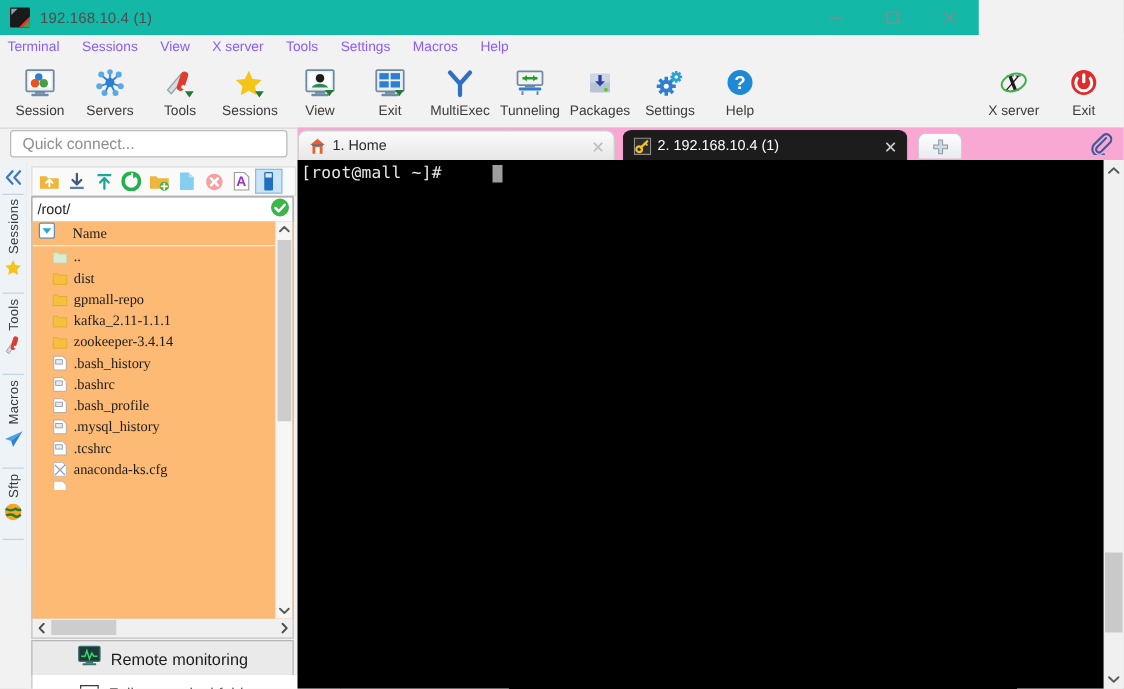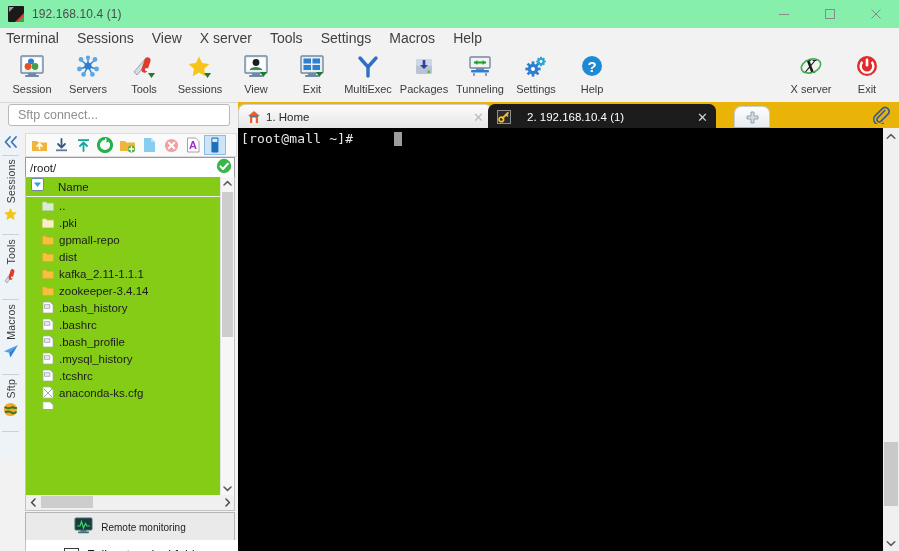--- a/index.html
+++ b/index.html
@@ -11,22 +11,22 @@
     -webkit-font-smoothing: antialiased;
   }
   #app {
     position: relative;
     width: 899px; height: 551px;
     background: #f2f2f2;
   }
 
   
   .titlebar {
-    position: absolute; left: 0; top: 0; width: 899px; height: 28px;
-    background: #86efac;
+    position: absolute; left: 0; top: 0; width: 783px; height: 28px;
+    background: #14b8a6;
     display: flex; align-items: center;
   }
   .title-icon {
     margin-left: 8px; width: 16px; height: 16px; position: relative;
     background: #1a1a1a;
     border-radius: 1px;
     overflow: hidden;
   }
   .title-icon .tri-r { position:absolute; right:0; bottom:0; width:0; height:0;
      border-left: 9px solid transparent; border-bottom: 9px solid #e53935; }
@@ -44,21 +44,21 @@
   }
   .winbtn svg { display: block; }
 
   
   .menubar {
     position: absolute; left: 0; top: 28px; width: 899px; height: 20px;
     background: #f2f2f2;
     display: flex; align-items: center;
   }
   .menuitem {
-    font-size: 14px; color: #404040; padding: 0 9px; line-height: 20px;
+    font-size: 11px; color: #8b5cf6; padding: 0 9px; line-height: 20px;
     white-space: nowrap;
   }
   .menubar .menuitem:first-child { padding-left: 6px; }
 
   
   .toolbar {
     position: absolute; left: 0; top: 48px; width: 899px; height: 54px;
     background: #f2f2f2;
     border-bottom: 1px solid #d8d8d8;
   }
@@ -119,22 +119,23 @@
   .fb-path {
     position: absolute; left: 4px; top: 28px; width: 208px; height: 20px;
     background: #ffffff; border: 1px solid #9a9a9a;
     display: flex; align-items: center; justify-content: space-between;
   }
   .fb-path .p { font-size: 11.5px; color: #222; padding-left: 4px; }
   .fb-path .ok { margin-right: 2px; }
 
   .fb-list {
     position: absolute; left: 4px; top: 48px; width: 208px; height: 318px;
-    background: #84cc16; border: 1px solid #c2c2c2; border-top: none;
+    background: #fdba74; border: 1px solid #c2c2c2; border-top: none;
     overflow: hidden;
+    font-family: Liberation Serif, serif;
   }
   .fb-header {
     height: 19px; display: flex; align-items: center; padding-left: 4px;
     border-bottom: 1px solid #eeeeee;
   }
   .fb-header .hlbl { font-size: 11.5px; color: #1b1b1b; margin-left: 13px; }
   .fb-rows { position: relative; }
   .fb-row {
     height: 17px; display: flex; align-items: center; padding-left: 13px;
   }
@@ -161,36 +162,36 @@
     display: flex; align-items: center; justify-content: space-between;
   }
   .fb-hsb .arw { width: 14px; display:flex; align-items:center; justify-content:center; color:#4a4a4a; }
   .fb-hsb .thumb { position: absolute; left: 15px; top: 1px; width: 52px; height: 12px; background: #cdcdcd; }
 
   .fb-monitor {
     position: absolute; left: 4px; top: 383px; width: 208px; height: 28px;
     background: #eaeaea; border: 1px solid #b5b5b5;
     display: flex; align-items: center; justify-content: center;
   }
-  .fb-monitor .lb { font-size: 10px; color: #1b1b1b; margin-left: 8px; }
+  .fb-monitor .lb { font-size: 13px; color: #1b1b1b; margin-left: 8px; }
 
   .fb-follow {
     position: absolute; left: 4px; top: 411px; width: 208px; height: 30px;
     background: #ffffff; border: 1px solid #c2c2c2; border-top: none;
     display: flex; align-items: center; padding-left: 38px;
   }
   .fb-follow .cb {
     width: 13px; height: 13px; border: 1px solid #3a3a3a; background: #fff;
   }
   .fb-follow .lb { font-size: 12.5px; color: #1b1b1b; margin-left: 8px; }
 
   
   .tabstrip {
     position: absolute; left: 238px; top: 102px; width: 661px; height: 26px;
-    background: #eab308;
+    background: #f9a8d4;
   }
   .tab {
     position: absolute; top: 2px; height: 24px;
     display: flex; align-items: center;
     border-top-left-radius: 7px; border-top-right-radius: 7px;
   }
   .tab.inactive {
     background: linear-gradient(180deg,#fbfbfb 0%,#e6e6e6 100%);
     border: 1px solid #cfcfcf; border-bottom: none;
   }
@@ -402,43 +403,43 @@
             <path d="M5 3 L13 12 L13 21" fill="none" stroke="#2f6fc4" stroke-width="3.4" stroke-linecap="round"></path>
             <path d="M21 3 L13 12" fill="none" stroke="#2f6fc4" stroke-width="3.4" stroke-linecap="round"></path>
           </svg>
         </div>
         <div class="lb">MultiExec</div>
       </div>
 
       <div class="tbitem">
         <div class="gl">
           <svg width="26" height="24" viewBox="0 0 26 24">
-            <rect x="5" y="4" width="16" height="15" rx="1.5" fill="#b9c3d6"></rect>
-            <rect x="5" y="4" width="16" height="7" rx="1.5" fill="#cdd6e5"></rect>
-            <path d="M13 5 v7" stroke="#2f3fa0" stroke-width="2.6"></path>
-            <path d="M13 14 l-4 -4 h8 z" fill="#2f3fa0"></path>
-            <rect x="16.5" y="15.5" width="2.5" height="2.5" fill="#57c419"></rect>
-          </svg>
-        </div>
-        <div class="lb">Packages</div>
-      </div>
-
-      <div class="tbitem">
-        <div class="gl">
-          <svg width="26" height="24" viewBox="0 0 26 24">
             <rect x="3" y="2" width="20" height="11" rx="1" fill="#f2f2f2" stroke="#6f8ba3" stroke-width="1.4"></rect>
             <path d="M7 7.5 h12" stroke="#21a02b" stroke-width="2"></path>
             <path d="M7.5 7.5 l3 -2.6 v5.2 z" fill="#21a02b"></path>
             <path d="M18.5 7.5 l-3 -2.6 v5.2 z" fill="#21a02b"></path>
             <rect x="9" y="13" width="8" height="2" fill="#6f8ba3"></rect>
             <rect x="4" y="15" width="18" height="2.4" rx="1" fill="#2f7fd0"></rect>
             <path d="M7 18 v3 M19 18 v3" stroke="#6f8ba3" stroke-width="1.6"></path>
           </svg>
         </div>
         <div class="lb">Tunneling</div>
+      </div>
+
+      <div class="tbitem">
+        <div class="gl">
+          <svg width="26" height="24" viewBox="0 0 26 24">
+            <rect x="5" y="4" width="16" height="15" rx="1.5" fill="#b9c3d6"></rect>
+            <rect x="5" y="4" width="16" height="7" rx="1.5" fill="#cdd6e5"></rect>
+            <path d="M13 5 v7" stroke="#2f3fa0" stroke-width="2.6"></path>
+            <path d="M13 14 l-4 -4 h8 z" fill="#2f3fa0"></path>
+            <rect x="16.5" y="15.5" width="2.5" height="2.5" fill="#57c419"></rect>
+          </svg>
+        </div>
+        <div class="lb">Packages</div>
       </div>
 
       <div class="tbitem">
         <div class="gl">
           <svg width="26" height="24" viewBox="0 0 26 24">
             <g fill="#2f7fd0">
               <circle cx="10" cy="14" r="5.2"></circle>
               <rect x="8.6" y="6.4" width="2.8" height="15.2"></rect>
               <rect x="2.4" y="12.6" width="15.2" height="2.8"></rect>
               <g transform="rotate(45 10 14)">
@@ -491,21 +492,21 @@
             <rect x="11.7" y="3.5" width="2.6" height="8" rx="1.2" fill="#ffffff"></rect>
             <path d="M8.4 6.8 a6.4 6.4 0 1 0 9.2 0" fill="none" stroke="#ffffff" stroke-width="2.4"></path>
           </svg>
         </div>
         <div class="lb">Exit</div>
       </div>
     </div>
   </div>
 
   <div class="quickconnect">
-    <span>Sftp connect...</span>
+    <span>Quick connect...</span>
   </div>
 
   <div class="siderail">
     <div class="rail-collapse">
       <svg width="15" height="12" viewBox="0 0 15 12">
         <path d="M7 1 L2.5 6 L7 11 M13 1 L8.5 6 L13 11" fill="none" stroke="#3f78b5" stroke-width="1.8" stroke-linecap="round" stroke-linejoin="round"></path>
       </svg>
     </div>
 
     <div class="rail-div" style="top:26px;"></div>
@@ -649,45 +650,37 @@
 
         <div class="fb-row">
           <div class="ic">
             <svg width="12" height="12" viewBox="0 0 12 12">
                 <path d="M0.5 2 h3.6 l1 1.2 H11.5 v7.3 H0.5 Z" fill="#d8ecd3" stroke="#b7cdb2" stroke-width=".6"></path>
               </svg>
           </div>
           <div class="nm">..</div>
         </div>
 
-        <div class="fb-row">
-          <div class="ic">
-            <svg width="12" height="12" viewBox="0 0 12 12">
-                <path d="M0.5 2 h3.6 l1 1.2 H11.5 v7.3 H0.5 Z" fill="#faeec8" stroke="#e2d3a0" stroke-width=".6"></path>
-              </svg>
-          </div>
-          <div class="nm">.pki</div>
-        </div>
 
         <div class="fb-row">
           <div class="ic">
             <svg width="12" height="12" viewBox="0 0 12 12">
                 <path d="M0.5 2 h3.6 l1 1.2 H11.5 v7.3 H0.5 Z" fill="#f5c13d" stroke="#d9a62c" stroke-width=".6"></path>
               </svg>
           </div>
-          <div class="nm">gpmall-repo</div>
+          <div class="nm">dist</div>
         </div>
 
         <div class="fb-row">
           <div class="ic">
             <svg width="12" height="12" viewBox="0 0 12 12">
                 <path d="M0.5 2 h3.6 l1 1.2 H11.5 v7.3 H0.5 Z" fill="#f5c13d" stroke="#d9a62c" stroke-width=".6"></path>
               </svg>
           </div>
-          <div class="nm">dist</div>
+          <div class="nm">gpmall-repo</div>
         </div>
 
         <div class="fb-row">
           <div class="ic">
             <svg width="12" height="12" viewBox="0 0 12 12">
                 <path d="M0.5 2 h3.6 l1 1.2 H11.5 v7.3 H0.5 Z" fill="#f5c13d" stroke="#d9a62c" stroke-width=".6"></path>
               </svg>
           </div>
           <div class="nm">kafka_2.11-1.1.1</div>
         </div>
@@ -833,21 +826,21 @@
         <svg width="14" height="14" viewBox="0 0 14 14">
           <path d="M7 1 L13 6 H11 V13 H3 V6 H1 Z" fill="#e8622a"></path>
           <rect x="5.3" y="7.6" width="3.4" height="5.4" fill="#ffffff"></rect>
           <rect x="2.6" y="5.4" width="8.8" height="1.4" fill="#4a78a8"></rect>
         </svg>
       </div>
       <div class="tl">1. Home</div>
       <div class="tx" style="position:absolute; right:0;">✕</div>
     </div>
 
-    <div class="tab active" style="left:250px; width:226px;gap:11px;">
+    <div class="tab active" style="left:260px; width:226px;">
       <div class="ticon">
         <svg width="14" height="14" viewBox="0 0 14 14">
           <rect x="0.5" y="0.5" width="13" height="13" fill="#2b2b2b" stroke="#8f8f8f" stroke-width="1"></rect>
           <circle cx="4.3" cy="9.4" r="2.3" fill="none" stroke="#f2c029" stroke-width="1.7"></circle>
           <path d="M5.6 8.1 L10.8 3" stroke="#f2c029" stroke-width="1.9" stroke-linecap="round"></path>
           <path d="M9.2 4.6 l1.3 1.3" stroke="#f2c029" stroke-width="1.6" stroke-linecap="round"></path>
         </svg>
       </div>
       <div class="tl">2. 192.168.10.4 (1)</div>
       <div class="tx" style="position:absolute; right:0;">✕</div>

